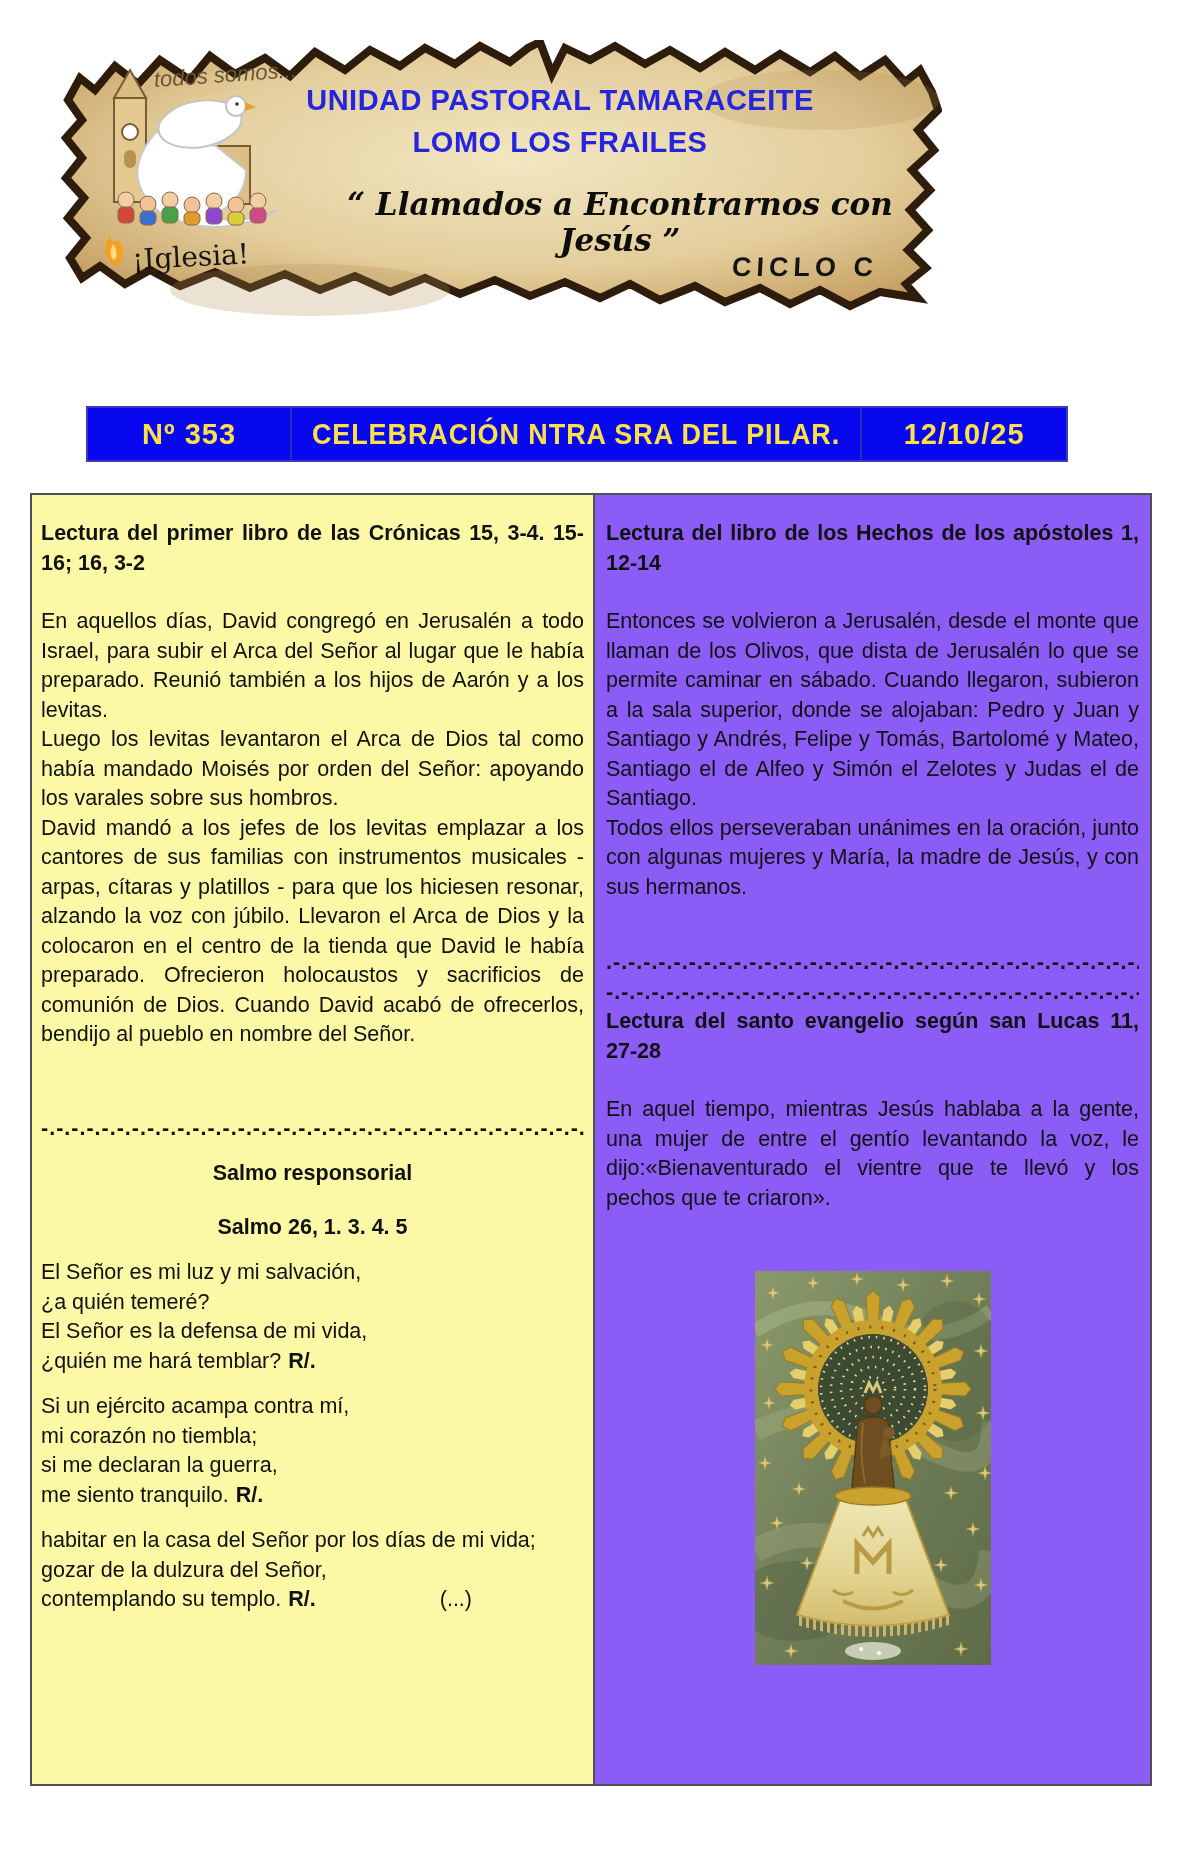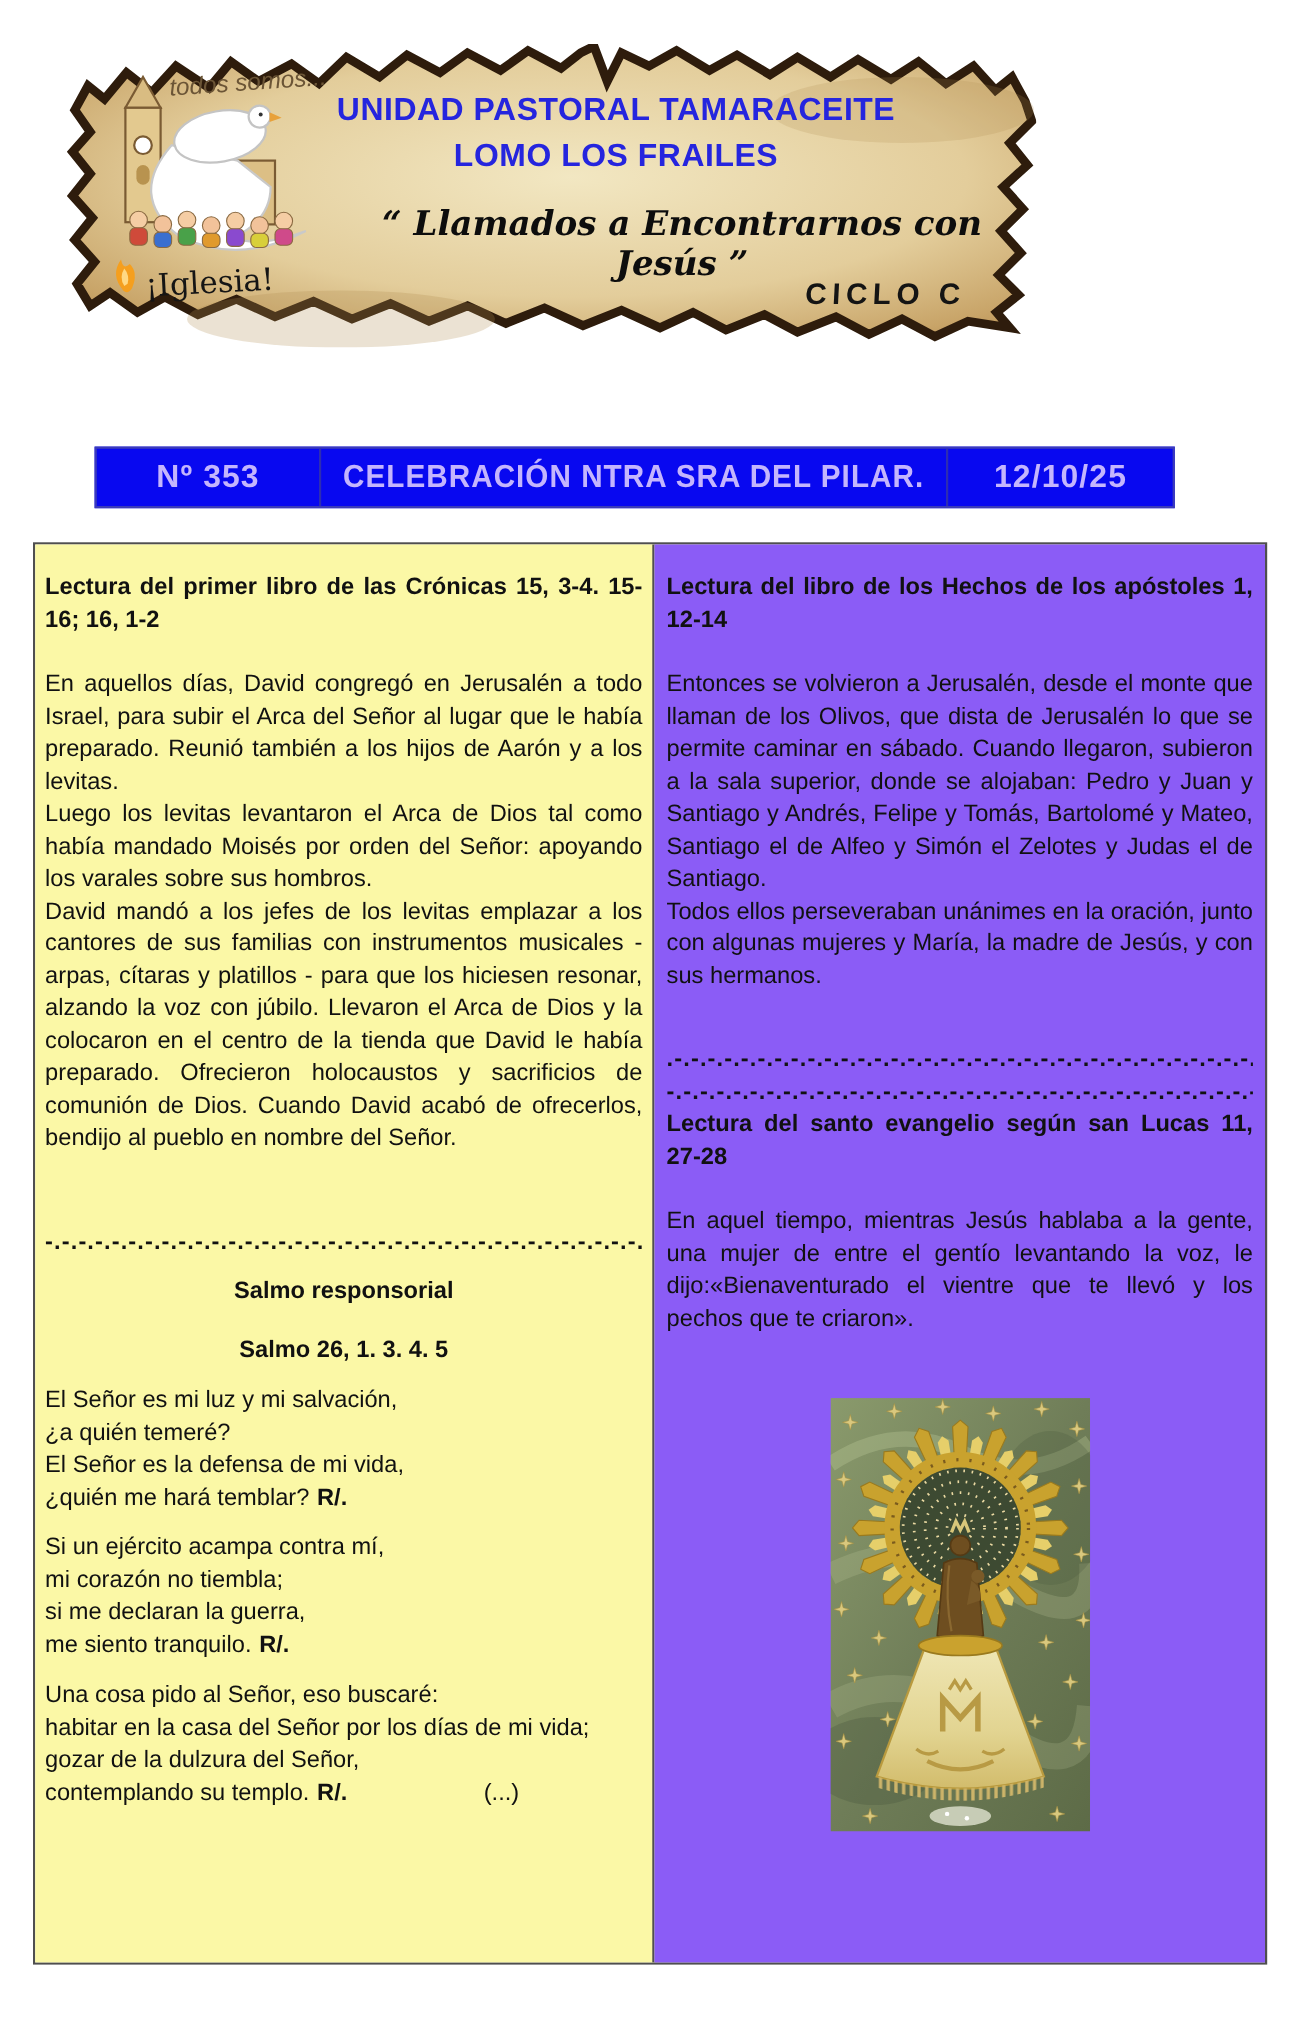--- a/index.html
+++ b/index.html
@@ -15,21 +15,21 @@
   .h-title.l1{top:44px;}
   .h-title.l2{top:86px;}
   .motto{position:absolute;left:250px;top:146px;width:620px;text-align:center;
          font-family:"DejaVu Serif",serif;font-style:italic;font-weight:bold;
          font-size:31px;color:#0d0d0d;}
   .cycle{position:absolute;left:638px;top:212px;width:214px;text-align:center;
          font-size:27px;font-weight:bold;letter-spacing:5px;color:#141414;transform:skewX(-3deg);}
 
   
   .banner{position:absolute;left:86px;top:406px;width:982px;height:56px;display:flex;
-          background:#0808F0;border:2px solid #3b3bb9;box-sizing:border-box;color:#c4b5fd;
+          background:#0808F0;border:2px solid #3b3bb9;box-sizing:border-box;color:#fde047;
           font-weight:bold;font-size:29px;}
   .banner .cell{display:flex;align-items:center;justify-content:center;letter-spacing:1px;}
   .cell-num{width:250px;border-right:2px solid #2d2db2;box-sizing:border-box;}
   .cell-title{flex:1;border-right:2px solid #2d2db2;box-sizing:border-box;}
   .cell-title span{white-space:nowrap;transform:scaleX(.93);}
   .cell-date{width:250px;}
 
   
   .columns{position:absolute;left:30px;top:493px;width:1122px;height:1293px;display:flex;
            border:2px solid #4f4f4f;box-sizing:border-box;}
@@ -134,21 +134,21 @@
     <div class="cell cell-num">Nº 353</div>
     <div class="cell cell-title">
       <span>CELEBRACIÓN NTRA SRA DEL PILAR.</span>
     </div>
     <div class="cell cell-date">12/10/25</div>
   </div>
 
   <div class="columns">
 
     <div class="col left">
-      <p class="reading-heading">Lectura del primer libro de las Crónicas 15, 3-4. 15-16; 16, 1-2</p>
+      <p class="reading-heading">Lectura del primer libro de las Crónicas 15, 3-4. 15-16; 16, 3-2</p>
       <div class="paras">
           <p class="jpara">En aquellos días, David congregó en Jerusalén a todo Israel, para subir el Arca del Señor al lugar que le había preparado. Reunió también a los hijos de Aarón y a los levitas.</p>
           <p class="jpara">Luego los levitas levantaron el Arca de Dios tal como había mandado Moisés por orden del Señor: apoyando los varales sobre sus hombros.</p>
           <p class="jpara">David mandó a los jefes de los levitas emplazar a los cantores de sus familias con instrumentos musicales - arpas, cítaras y platillos - para que los hiciesen resonar, alzando la voz con júbilo. Llevaron el Arca de Dios y la colocaron en el centro de la tienda que David le había preparado. Ofrecieron holocaustos y sacrificios de comunión de Dios. Cuando David acabó de ofrecerlos, bendijo al pueblo en nombre del Señor.</p>
         </div>
       <div class="sep sep-left">-.-.-.-.-.-.-.-.-.-.-.-.-.-.-.-.-.-.-.-.-.-.-.-.-.-.-.-.-.-.-.-.-.-.-.-.-.-.-.-.-.-.-.-.-</div>
       <div class="center-b psalm-title">Salmo responsorial</div>
       <div class="center-b psalm-ref">Salmo 26, 1. 3. 4. 5</div>
       <div>
           <div class="stanza">
@@ -175,23 +175,20 @@
             </div>
             <div class="verse-line">
               <span>si me declaran la guerra,</span>
             </div>
             <div class="verse-line">
               <span>me siento tranquilo.</span>
               <b>R/.</b>
             </div>
           </div>
           <div class="stanza">
-            <div class="verse-line">
-              <span>Una cosa pido al Señor, eso buscaré:</span>
-            </div>
             <div class="verse-line">
               <span>habitar en la casa del Señor por los días de mi vida;</span>
             </div>
             <div class="verse-line">
               <span>gozar de la dulzura del Señor,</span>
             </div>
             <div class="verse-line">
               <span>contemplando su templo.</span>
               <b>R/.</b>
               <span class="trail">(...)</span>

